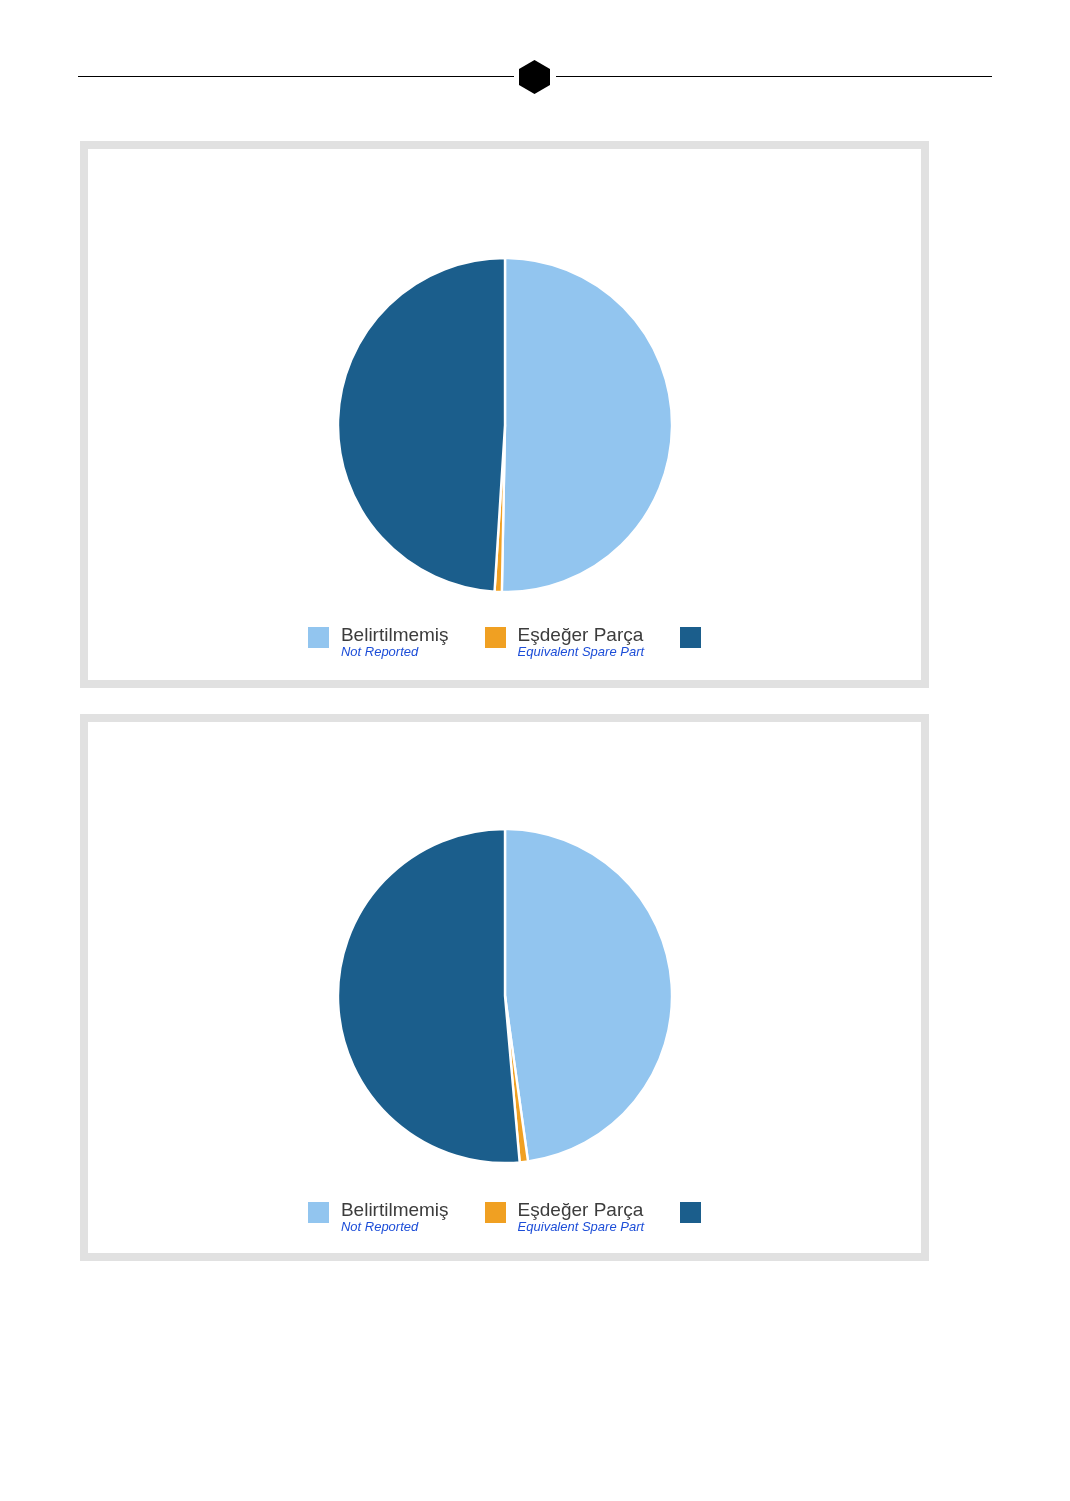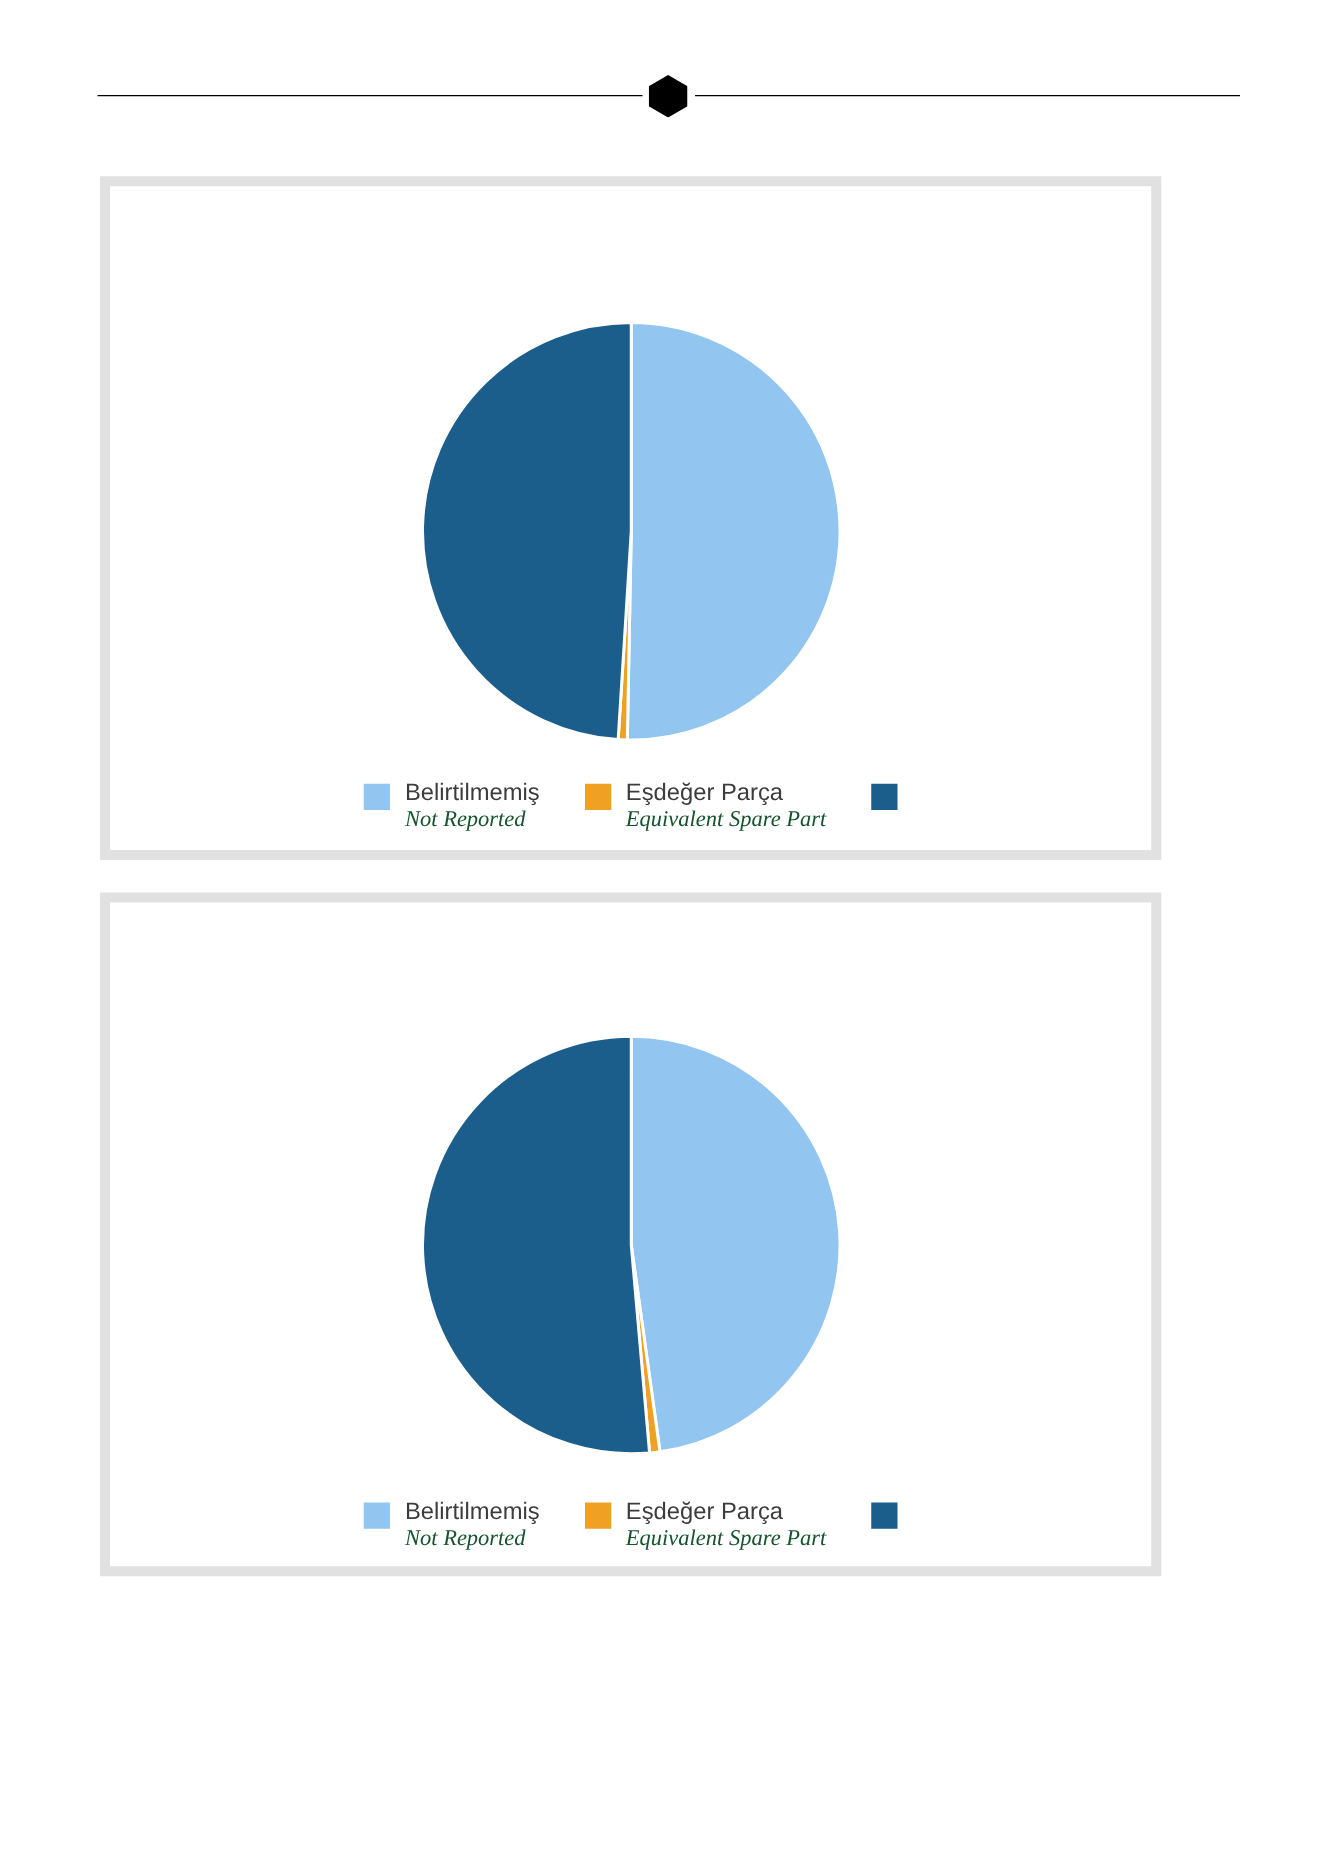--- a/index.html
+++ b/index.html
@@ -101,24 +101,24 @@
     flex-direction: column;
     line-height: 1.12;
   }
   .legend-label-tr {
     font-family: "Liberation Sans", sans-serif;
     font-size: 19px;
     color: #3c3c3c;
     white-space: nowrap;
   }
   .legend-label-en {
-    font-family: Liberation Serif, serif;
+    font-family: Liberation Sans, sans-serif;
     font-style: italic;
-    font-size: 18px;
-    color: #14532d;
+    font-size: 13px;
+    color: #1d4ed8;
     white-space: nowrap;
   }
   .legend-item.no-label .legend-swatch { margin-right: 0; }
 </style>
 </head>
 <body>
 
 <div class="page-header">
   <div class="rule-line rule-left"></div>
   <div class="rule-line rule-right"></div>

